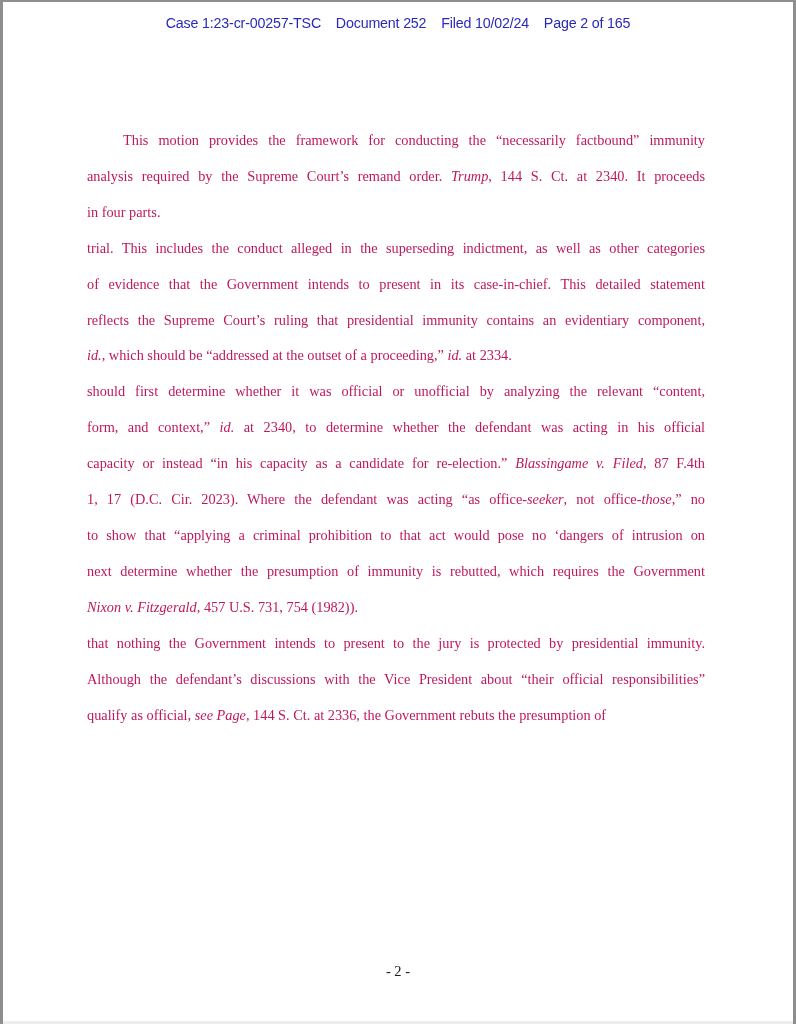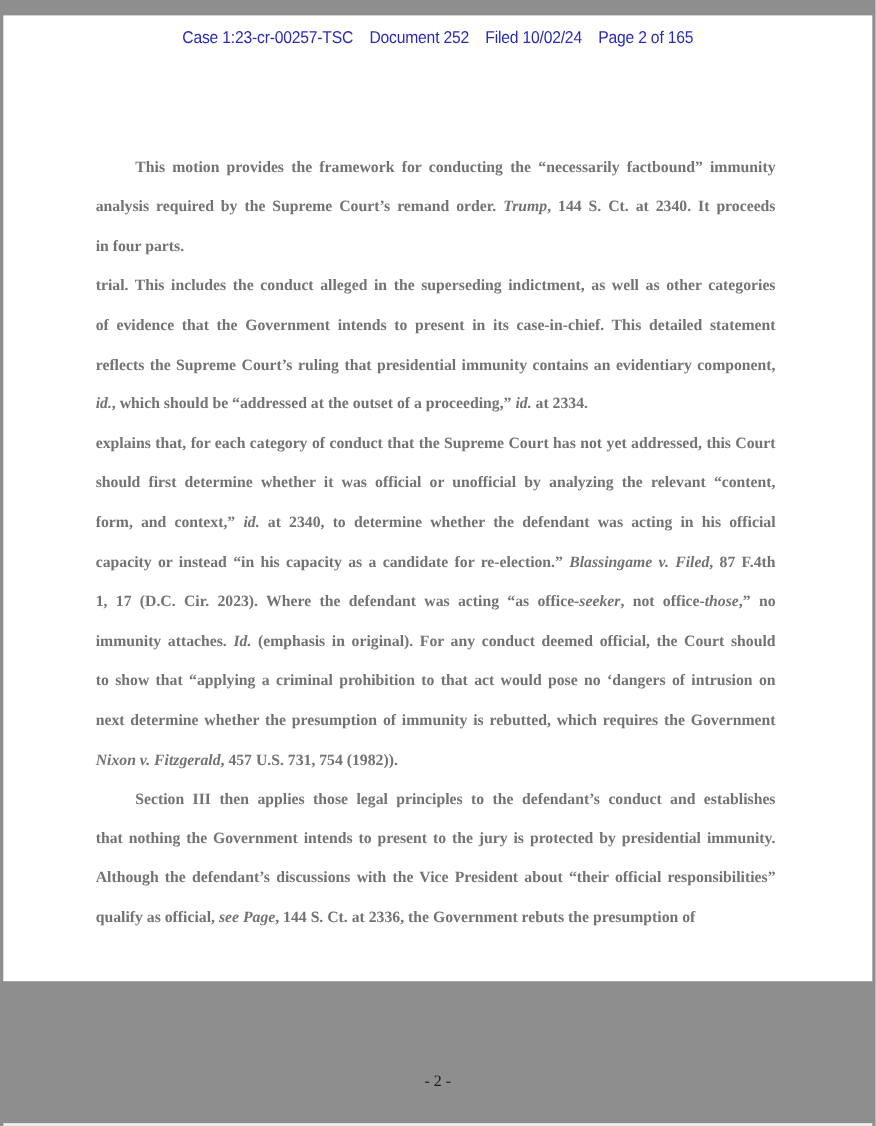--- a/index.html
+++ b/index.html
@@ -3,38 +3,37 @@
 <meta charset="utf-8">
 <style>
   html, body { margin: 0; padding: 0; }
   body {
     width: 796px; height: 1024px; overflow: hidden;
     background: #8e8e8e;
     position: relative;
     font-family: "Liberation Serif", serif;
   }
   .page {
-    position: absolute; left: 3px; top: 14px; width: 790px; height: 878px;
+    position: absolute; left: 3px; top: 2px; width: 790px; height: 1019px;
     background: #ffffff;
   }
   .header {
     position: absolute; top: 12px; left: 0; width: 790px;
     text-align: center;
     font-family: "Liberation Sans", sans-serif;
     font-size: 15.5px; color: #2a2ab8;
     letter-spacing: -0.2px;
     transform: scaleX(0.92);
   }
   .header span { margin: 0 6px; }
   .body-text {
     position: absolute; left: 84px; top: 121px; width: 618px;
-    font-size: 14.3px; color: #737373;
+    font-size: 14.3px; color: #be185d;
     line-height: 35.9px;
     text-align: justify;
-    font-weight: bold;
   }
   .body-text p { margin: 0; text-indent: 36px; text-align-last: left; }
   .body-text p .line { display: block; text-align: justify; text-align-last: justify; text-indent: 0; }
   .body-text p .line.first { padding-left: 36px; }
   .body-text p .line.last { text-align-last: left; }
   i { font-style: italic; }
   .page-number {
     position: absolute; top: 961px; left: 0; width: 790px; text-align: center;
     font-size: 14.5px; color: #1a1a1a;
   }
@@ -59,32 +58,29 @@
         <span class="line">analysis required by the Supreme Court’s remand order.  <i>Trump</i>, 144 S. Ct. at 2340.  It proceeds</span>
         <span class="line last">in four parts.</span>
       </p>
       <p>
         <span class="line">trial.  This includes the conduct alleged in the superseding indictment, as well as other categories</span>
         <span class="line">of evidence that the Government intends to present in its case-in-chief.  This detailed statement</span>
         <span class="line">reflects the Supreme Court’s ruling that presidential immunity contains an evidentiary component,</span>
         <span class="line last"><i>id.</i>, which should be “addressed at the outset of a proceeding,” <i>id.</i> at 2334.</span>
       </p>
       <p>
-        <span class="line">explains that, for each category of conduct that the Supreme Court has not yet addressed, this Court</span>
         <span class="line">should first determine whether it was official or unofficial by analyzing the relevant “content,</span>
         <span class="line">form, and context,” <i>id.</i> at 2340, to determine whether the defendant was acting in his official</span>
         <span class="line">capacity or instead “in his capacity as a candidate for re-election.”  <i>Blassingame v. Filed</i>, 87 F.4th</span>
         <span class="line">1, 17 (D.C. Cir. 2023).  Where the defendant was acting “as office-<i>seeker</i>, not office-<i>those</i>,” no</span>
-        <span class="line">immunity attaches.  <i>Id.</i> (emphasis in original).  For any conduct deemed official, the Court should</span>
         <span class="line">to show that “applying a criminal prohibition to that act would pose no ‘dangers of intrusion on</span>
         <span class="line">next determine whether the presumption of immunity is rebutted, which requires the Government</span>
         <span class="line last"><i>Nixon v. Fitzgerald</i>, 457 U.S. 731, 754 (1982)).</span>
       </p>
       <p>
-        <span class="line first">Section III then applies those legal principles to the defendant’s conduct and establishes</span>
         <span class="line">that nothing the Government intends to present to the jury is protected by presidential immunity.</span>
         <span class="line">Although the defendant’s discussions with the Vice President about “their official responsibilities”</span>
         <span class="line last">qualify as official, <i>see Page</i>, 144 S. Ct. at 2336, the Government rebuts the presumption of</span>
       </p>
     </div>
 
   <div class="page-number">- 2 -</div>
 </div>
 <div class="bottom-strip"></div>
 

